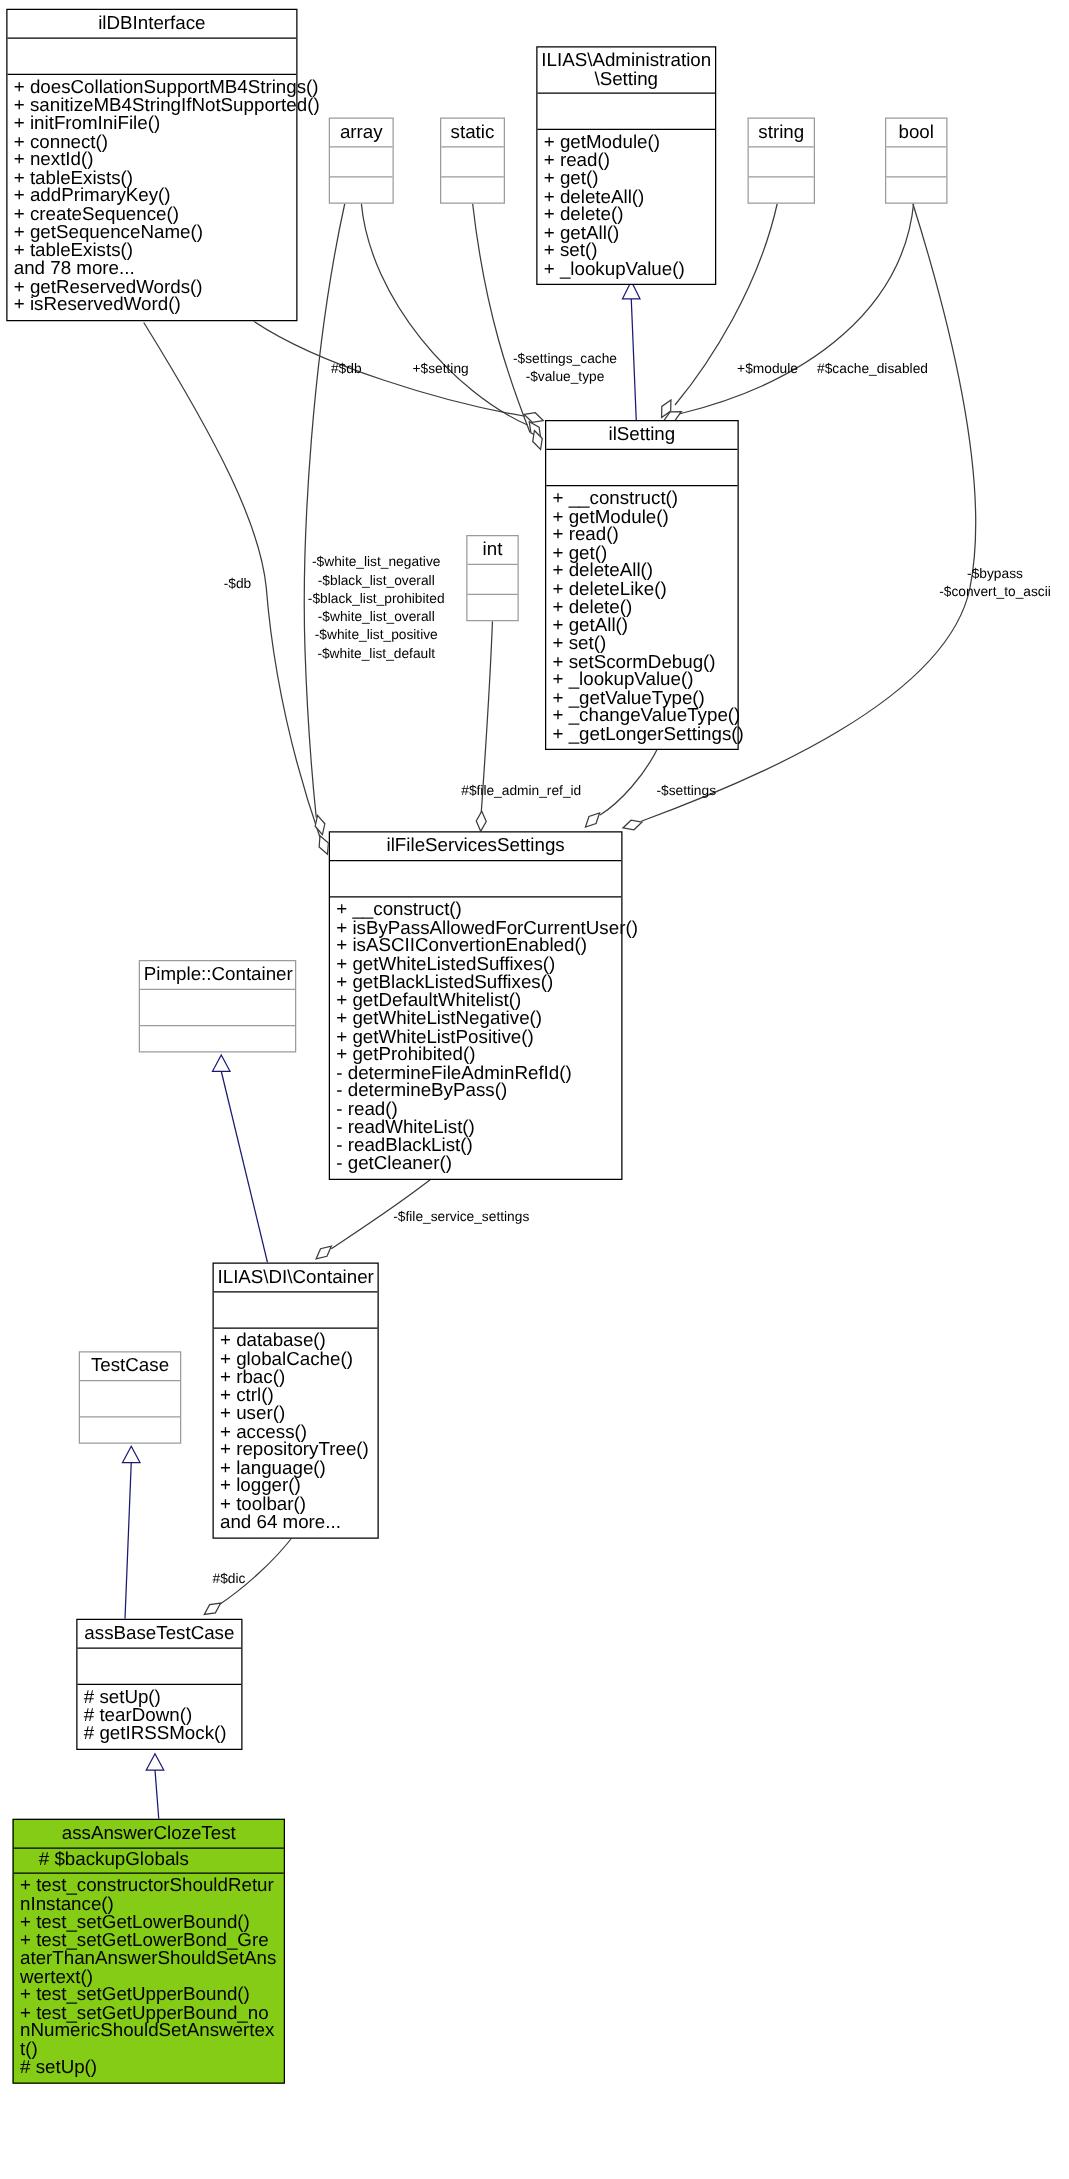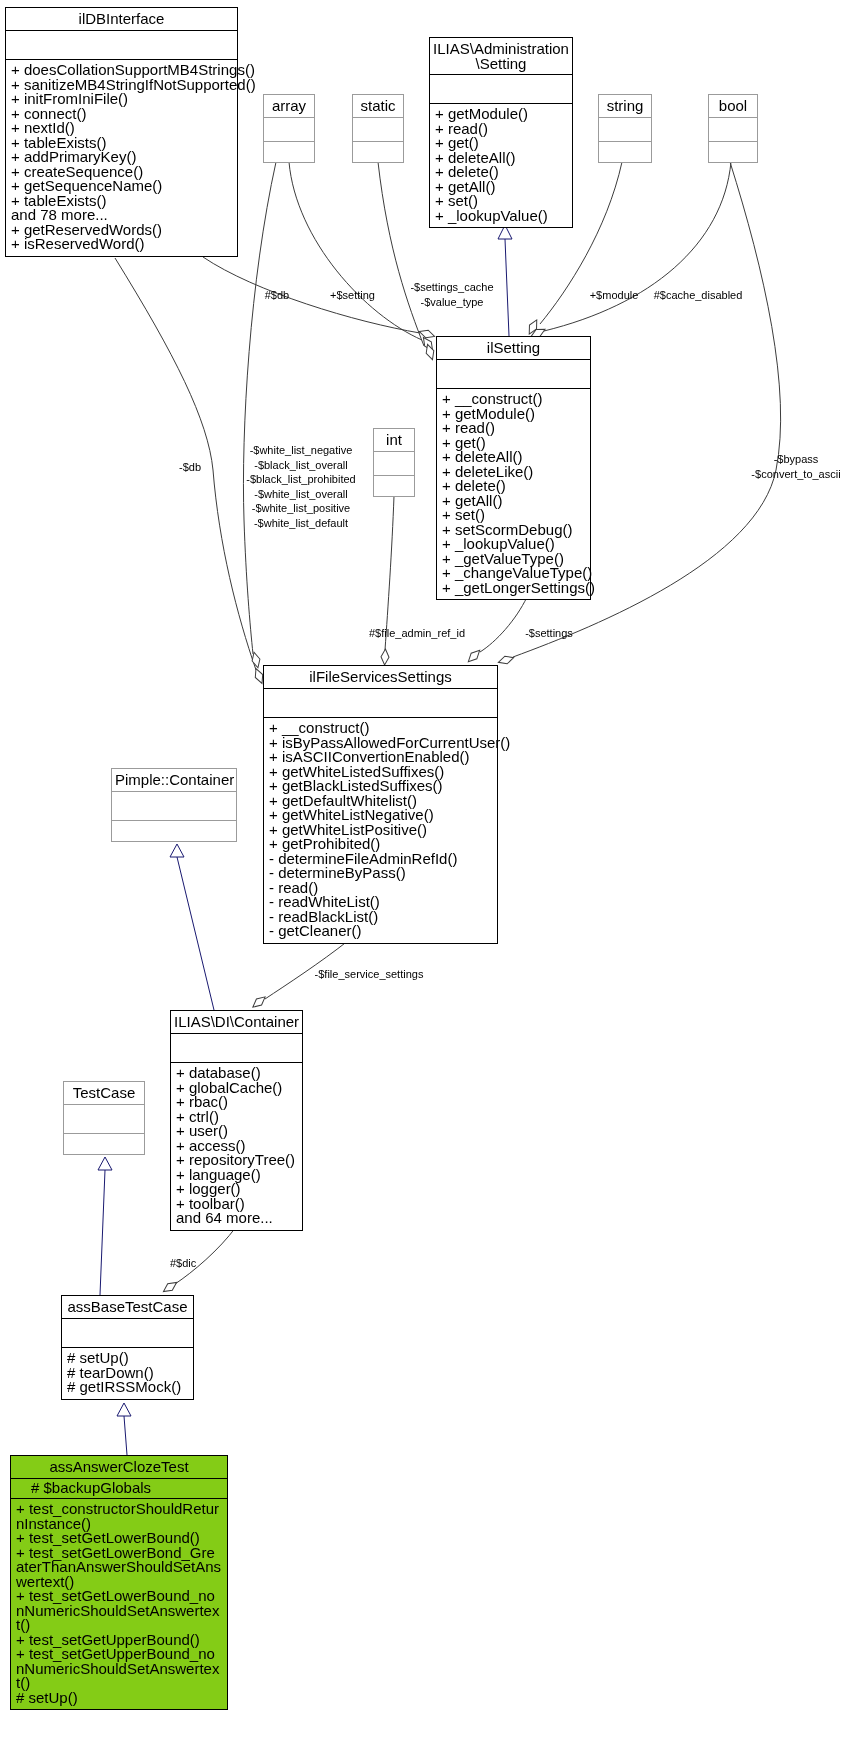--- a/index.html
+++ b/index.html
@@ -221,21 +221,20 @@
 
   <div class="box gray wrapmode" style="left:10px;top:1455px;width:218px;">
     <div class="title">assAnswerClozeTest</div>
     <div class="attrs" style="min-height:15px;padding-left:20px;">
         <div class="member-line"># $backupGlobals</div>
       </div>
     <div class="methods">
         <div class="member-line">+ test_constructorShouldReturnInstance()</div>
         <div class="member-line">+ test_setGetLowerBound()</div>
         <div class="member-line">+ test_setGetLowerBond_GreaterThanAnswerShouldSetAnswertext()</div>
-        <div class="member-line">+ test_setGetLowerBound_nonNumericShouldSetAnswertext()</div>
         <div class="member-line">+ test_setGetUpperBound()</div>
         <div class="member-line">+ test_setGetUpperBound_nonNumericShouldSetAnswertext()</div>
         <div class="member-line"># setUp()</div>
       </div>
   </div>
 
   <div class="elabel" style="left:252px;top:288px;width:50px;">#$db</div>
   <div class="elabel" style="left:315px;top:288px;width:75px;">+$setting</div>
   <div class="elabel" style="left:393px;top:280px;width:118px;">
       <div class="member-line">-$settings_cache</div>

